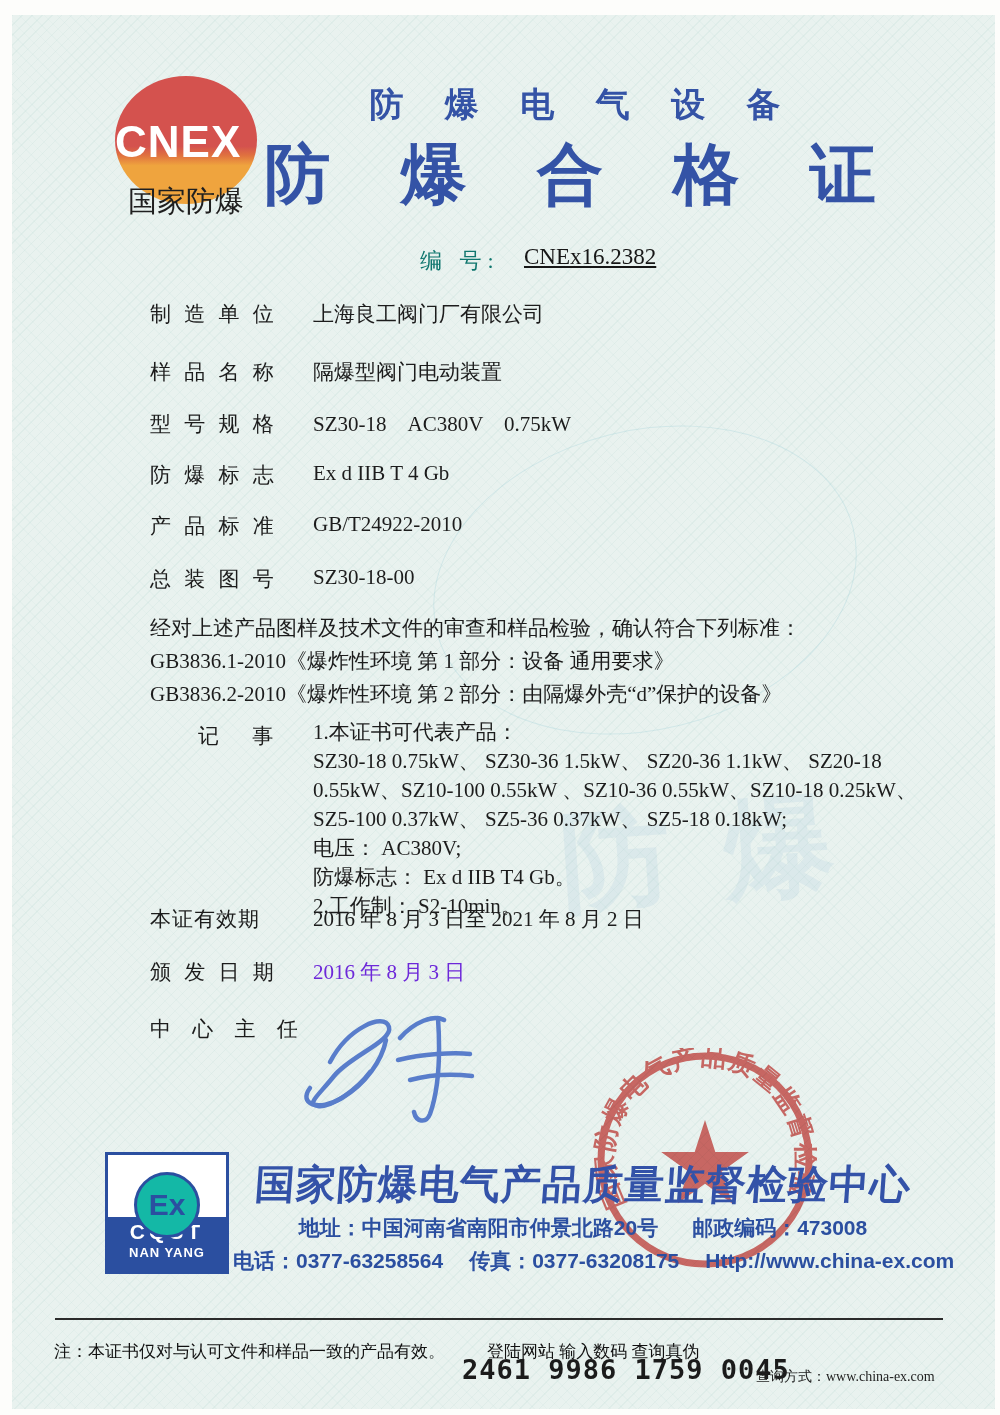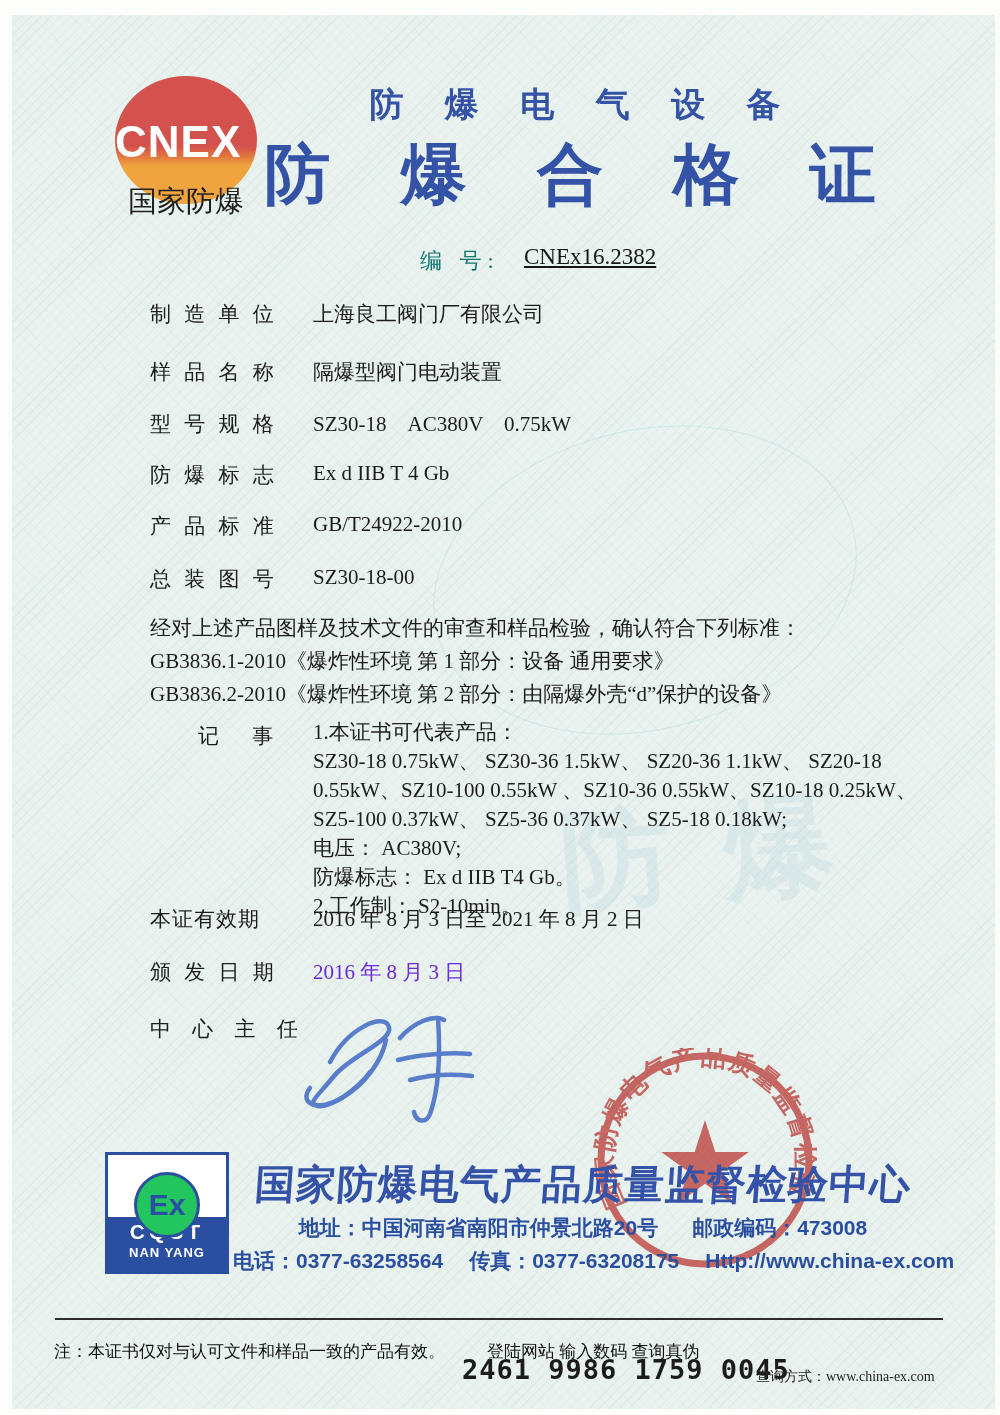--- a/index.html
+++ b/index.html
@@ -59,21 +59,21 @@
 
   .stamp { left:593px; top:1048px; width:224px; height:224px; mix-blend-mode:multiply; opacity:0.85; }
 
   
   .ex-logo { left:105px; top:1152px; width:124px; height:122px; border:3px solid #2b4fa0; background:#ffffff; }
   .ex-logo .blue-block { position:absolute; left:0; right:0; bottom:0; height:54px; background:#2b4fa0; color:#fff;
     font-family:"Liberation Sans", sans-serif; text-align:center; }
   .ex-logo .cqst { font-size:21px; font-weight:bold; letter-spacing:4px; line-height:26px; padding-top:2px; }
   .ex-logo .city { font-size:13px; font-weight:bold; letter-spacing:1px; line-height:16px; }
   .ex-logo .ex-circle { position:absolute; left:50%; top:36px; transform:translate(-50%,-50%) translateY(14px);
-    width:66px; height:66px; border:3px solid #2b4fa0; border-radius:50%; background:#22c55e;
+    width:66px; height:66px; border:3px solid #2b4fa0; border-radius:50%; background:#14b8a6;
     display:flex; align-items:center; justify-content:center; }
   .ex-logo .ex-circle span { font-family:"Liberation Sans", sans-serif; font-weight:bold; font-size:30px; color:#2b4fa0; }
 
   .org-title { left:233px; top:1157px; width:700px; text-align:center; font-size:40px; font-weight:bold;
     color:#3352a8; letter-spacing:1px; transform:skewX(-4deg); white-space:nowrap; }
   .f-line { font-family:"Liberation Sans", sans-serif; font-weight:bold; color:#2b4fa0; white-space:nowrap; }
   .addr-line { left:233px; top:1214px; width:700px; text-align:center; font-size:21px; }
   .tel-line  { left:233px; top:1247px; width:710px; text-align:right; font-size:21px; }
   .gap1 { display:inline-block; width:34px; }
   .gap2 { display:inline-block; width:26px; }

